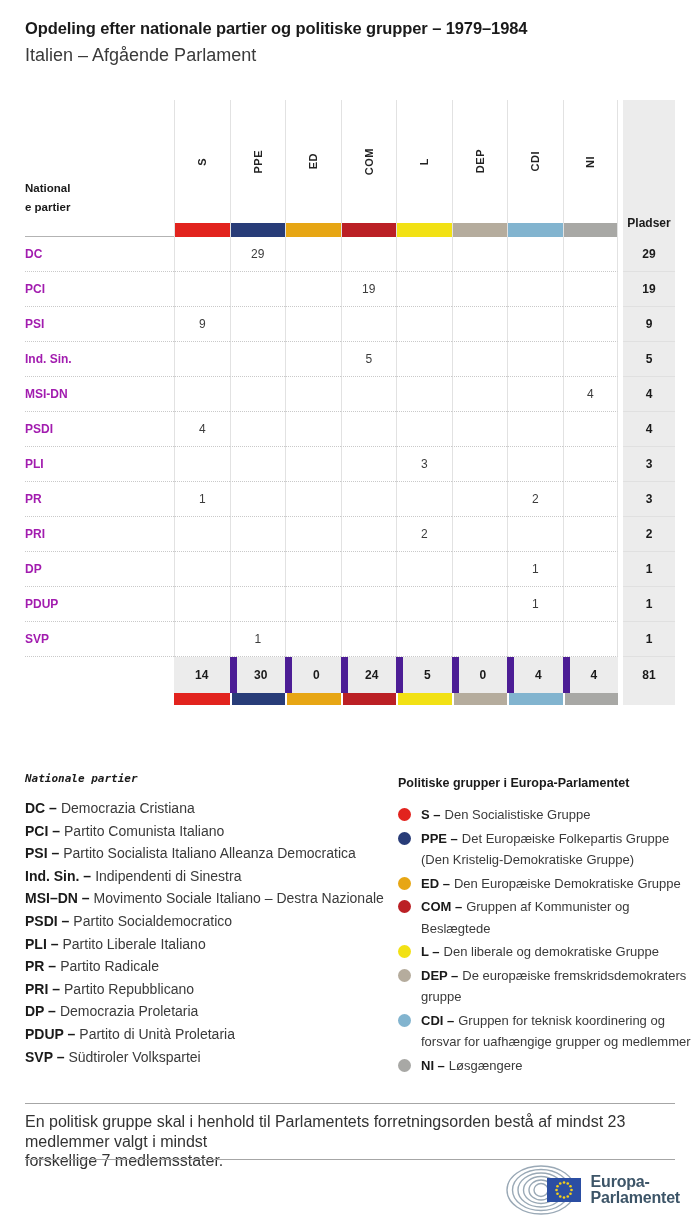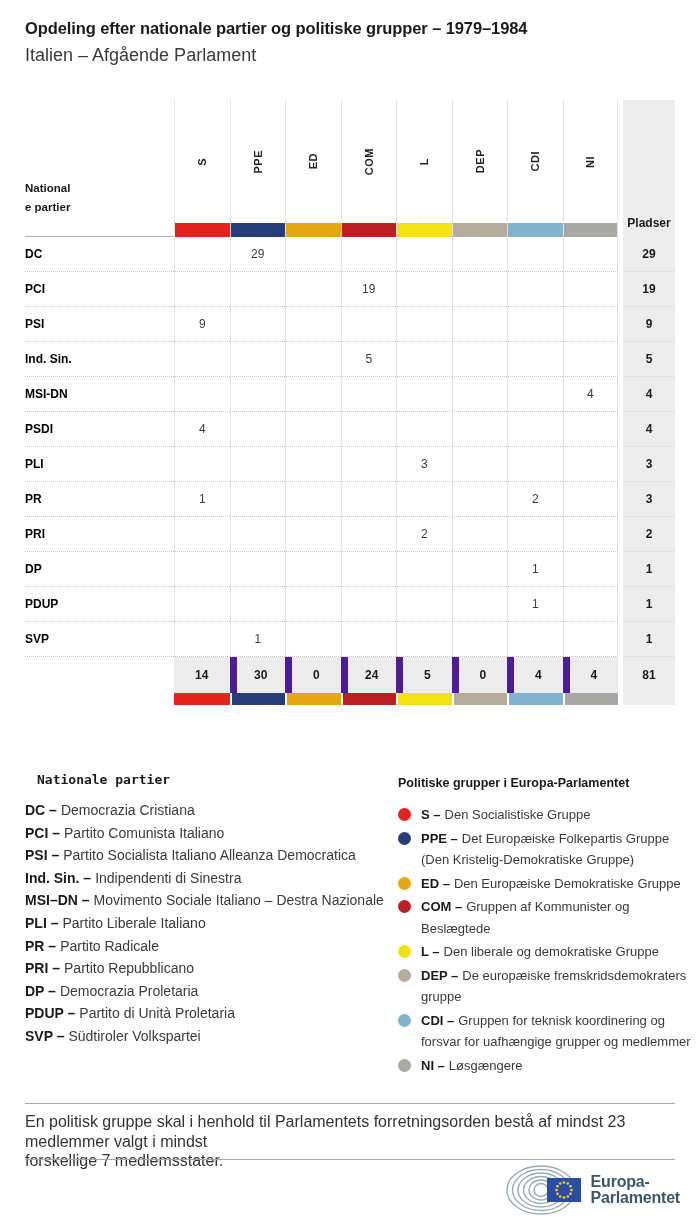--- a/index.html
+++ b/index.html
@@ -22,42 +22,42 @@
   .ghead { display:flex; flex-direction:column; border-left:1px solid #e2e2e2; }
   .ghead.lastg { border-right:1px solid #e2e2e2; }
   .vlabel { flex:1; display:flex; align-items:center; justify-content:center; }
   .vlabel span { writing-mode:vertical-rl; transform:rotate(180deg); font-weight:bold; font-size:11px;
                  letter-spacing:0.5px; color:#222; }
   .hbar { height:14px; }
   .phead { display:flex; align-items:flex-end; justify-content:center; padding-bottom:7px;
            font-weight:bold; font-size:12px; }
 
   .drow { height:35px; }
-  .drow .plabel { display:flex; align-items:center; font-weight:bold; font-size:12px; color:#000000;
+  .drow .plabel { display:flex; align-items:center; font-weight:bold; font-size:12px; color:#a21caf;
                   border-bottom:1px dotted #c9c9c9; }
   .drow .cell { display:flex; align-items:center; justify-content:center; font-size:12px; color:#3c3c3c;
                 border-left:1px solid #e2e2e2; border-bottom:1px dotted #c9c9c9; }
   .drow .cell.lastg { border-right:1px solid #e2e2e2; }
   .drow .seats { display:flex; align-items:center; justify-content:center; font-weight:bold; font-size:12px;
                  color:#1a1a1a; border-bottom:1px solid #e0e0e0; }
   .gapcell {}
 
   .trow { height:36px; }
   .trow .tcell { background:#ececec; display:flex; align-items:center; justify-content:center;
                  font-weight:bold; font-size:12px; color:#1a1a1a; }
   .trow .tcell.sep { border-left:7px solid #4c1d95; }
   .trow .tseats { display:flex; align-items:center; justify-content:center; font-weight:bold; font-size:12px; }
 
   .bbar-row { height:12px; }
   .bbar-row .bbar.sep { border-left:2px solid #fff; }
 
   
   .lg-parties { position:absolute; left:25px; top:772px; width:370px; }
-  .lg-parties h3 { margin:0 0 12px 12px; font-family:"DejaVu Sans Mono","Liberation Mono",monospace;
-                   font-size:13px; font-weight:bold; color:#1a1a1a; }
+  .lg-parties h3 { margin:0 0 12px 0; font-family:"DejaVu Sans Mono","Liberation Mono",monospace;
+                   font-size:11px; font-weight:bold; color:#1a1a1a;font-style:italic; }
   .lp-item { font-size:14px; line-height:22.6px; color:#3a3a3a; white-space:nowrap; }
   .lp-item b { color:#1a1a1a; margin-right:4px; }
 
   .lg-groups { position:absolute; left:398px; top:776px; width:295px; }
   .lg-groups h3 { margin:0 0 14px 0; font-size:12.5px; font-weight:bold; color:#1a1a1a; }
   .lgg-item { display:flex; margin-bottom:2px; }
   .dot { width:13px; height:13px; border-radius:50%; margin:4px 10px 0 0; flex:none; }
   .lgg-text { font-size:13px; line-height:21.5px; color:#3a3a3a; }
   .lgg-text b { color:#1a1a1a; margin-right:4px; }
   .lgg-text span { white-space:pre-line; }
@@ -352,20 +352,21 @@
   </div>
 
   <div class="lg-parties">
     <h3>Nationale partier</h3>
     <div id="lp-items">
         <div class="lp-item"><b>DC –</b><span>Democrazia Cristiana</span></div>
         <div class="lp-item"><b>PCI –</b><span>Partito Comunista Italiano</span></div>
         <div class="lp-item"><b>PSI –</b><span>Partito Socialista Italiano Alleanza Democratica</span></div>
         <div class="lp-item"><b>Ind. Sin. –</b><span>Indipendenti di Sinestra</span></div>
         <div class="lp-item"><b>MSI–DN –</b><span>Movimento Sociale Italiano – Destra Nazionale</span></div>
+        <div class="lp-item"><b>PSDI –</b><span>Partito Socialdemocratico</span></div>
         <div class="lp-item"><b>PLI –</b><span>Partito Liberale Italiano</span></div>
         <div class="lp-item"><b>PR –</b><span>Partito Radicale</span></div>
         <div class="lp-item"><b>PRI –</b><span>Partito Repubblicano</span></div>
         <div class="lp-item"><b>DP –</b><span>Democrazia Proletaria</span></div>
         <div class="lp-item"><b>PDUP –</b><span>Partito di Unità Proletaria</span></div>
         <div class="lp-item"><b>SVP –</b><span>Südtiroler Volkspartei</span></div>
       </div>
   </div>
 
   <div class="lg-groups">

